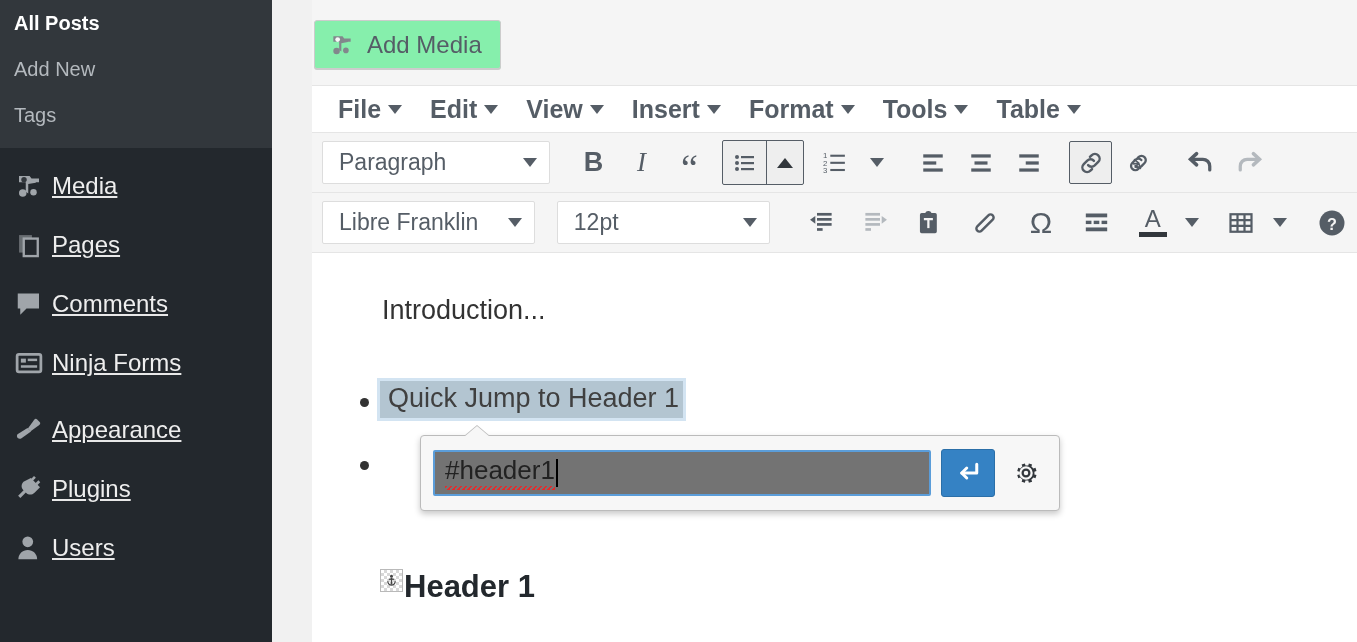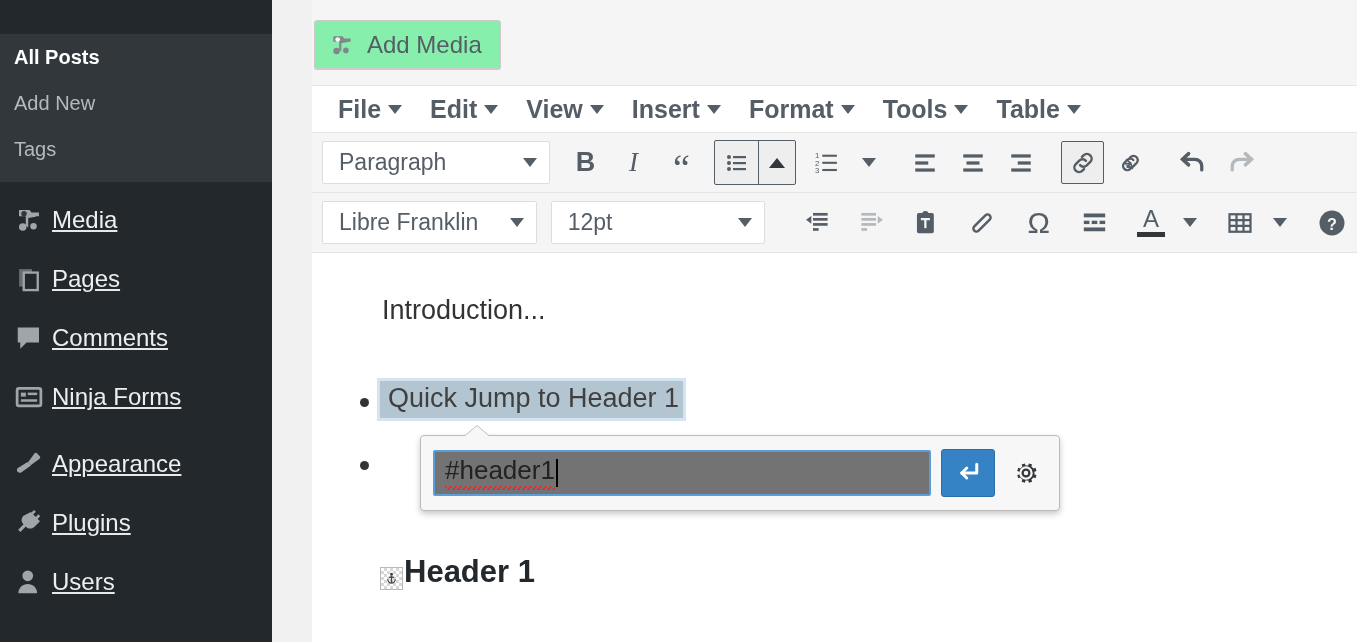--- a/index.html
+++ b/index.html
@@ -15,21 +15,20 @@
   
   #sidebar {
     position: absolute; left: 0; top: 0;
     width: 272px; height: 642px;
     background: #23282d;
     color: #eeeeee;
   }
   #submenu {
     background: #32373c;
     padding: 0 0 10px 0;
-    margin-top: 34px;
   }
   .submenu-item {
     font-size: 20px;
     color: #b4b9be;
     padding: 10px 0 10px 14px;
     line-height: 26px;
     white-space: nowrap;
   }
   .submenu-item.current {
     color: #ffffff;
@@ -137,21 +136,21 @@
     align-items: center;
     justify-content: space-between;
     height: 41px;
     background: #fff;
     border: 1px solid #ddd;
     border-radius: 2px;
     padding: 0 12px 0 16px;
     font-size: 23px;
     color: #555d66;
     cursor: pointer;
-    margin-right: 14px;
+    margin-right: 22px;
   }
   .selectbox .caret { border-top-color: #555d66; }
   .sb-para { width: 198px; }
   .sb-font { width: 198px; }
   .sb-size { width: 198px; }
 
   .tbtn {
     width: 43px; height: 43px;
     display: inline-flex;
     align-items: center;
@@ -285,23 +284,23 @@
     display: flex;
     align-items: center;
     justify-content: center;
     color: #32373c;
     cursor: pointer;
   }
 
   
   #header-line {
     position: absolute;
-    left: 68px; top: 301px;
-    display: flex;
-    align-items: flex-end;
+    left: 68px; top: 316px;
+    display: flex;
+    align-items: flex-start;
     gap: 1px;
   }
   #anchor-marker {
     width: 21px; height: 21px;
     background:
       repeating-conic-gradient(#d8d8d8 0% 25%, #ffffff 0% 50%) 0 0/6px 6px;
     border: 1px solid #b9b9b9;
     display: flex;
     align-items: center;
     justify-content: center;

